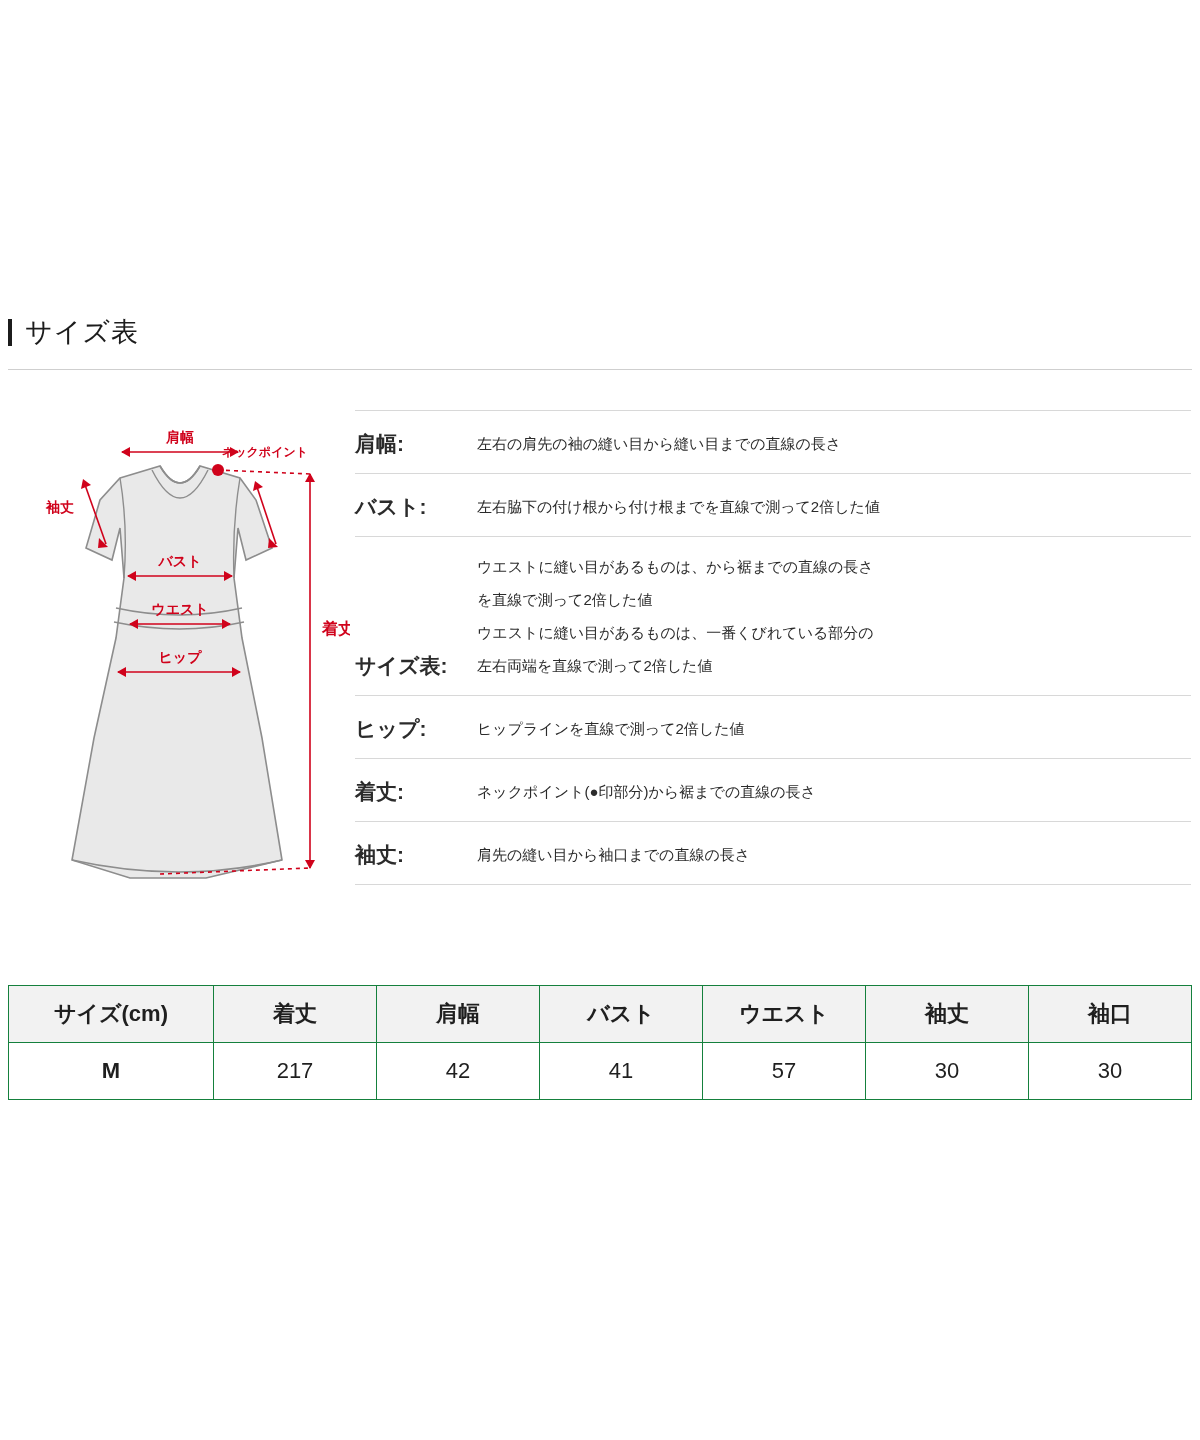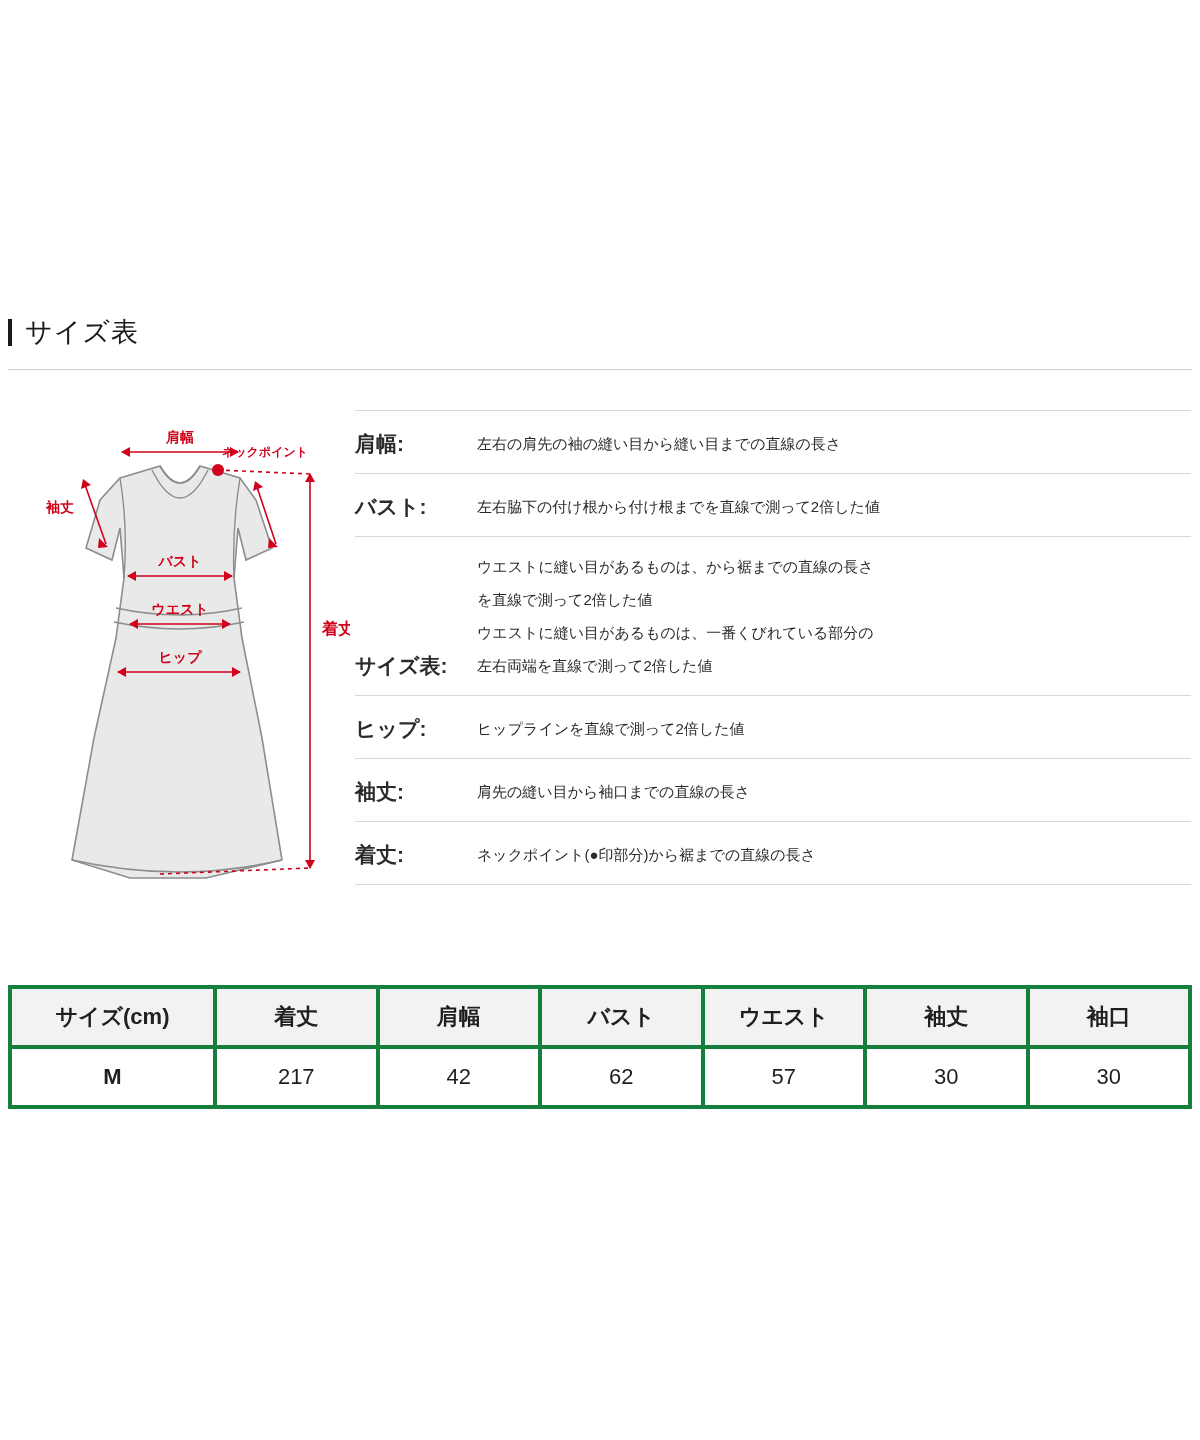--- a/index.html
+++ b/index.html
@@ -105,21 +105,21 @@
   .size-table {
     position: absolute;
     left: 8px;
     top: 985px;
     width: 1184px;
     border-collapse: collapse;
     table-layout: fixed;
   }
   .size-table th,
   .size-table td {
-    border: 4px solid #15803d;
+    border: 1px solid #15803d;
     text-align: center;
     font-size: 22px;
     color: #1f1f1f;
     height: 56px;
     padding: 0;
   }
   .size-table thead th {
     background: #f2f2f2;
     font-weight: bold;
   }
@@ -251,30 +251,30 @@
     </div>
 
     <div class="def-row">
       <div class="def-term">ヒップ:</div>
       <div class="def-desc">
         <span class="l">ヒップラインを直線で測って2倍した値</span>
       </div>
     </div>
 
     <div class="def-row">
+      <div class="def-term">着丈:</div>
+      <div class="def-desc">
+        <span class="l">ネックポイント(●印部分)から裾までの直線の長さ</span>
+      </div>
+    </div>
+
+    <div class="def-row">
       <div class="def-term">袖丈:</div>
       <div class="def-desc">
         <span class="l">肩先の縫い目から袖口までの直線の長さ</span>
-      </div>
-    </div>
-
-    <div class="def-row">
-      <div class="def-term">着丈:</div>
-      <div class="def-desc">
-        <span class="l">ネックポイント(●印部分)から裾までの直線の長さ</span>
       </div>
     </div>
 
   </div>
 
   <table class="size-table">
     <colgroup>
       <col class="c0">
         <col>
         <col>
@@ -292,21 +292,21 @@
         <th>ウエスト</th>
         <th>袖丈</th>
         <th>袖口</th>
       </tr>
     </thead>
     <tbody>
       <tr>
         <td class="size-name">M</td>
         <td>217</td>
         <td>42</td>
-        <td>62</td>
+        <td>41</td>
         <td>57</td>
         <td>30</td>
         <td>30</td>
       </tr>
     </tbody>
   </table>
 
 </div>
 
 </body></html>

